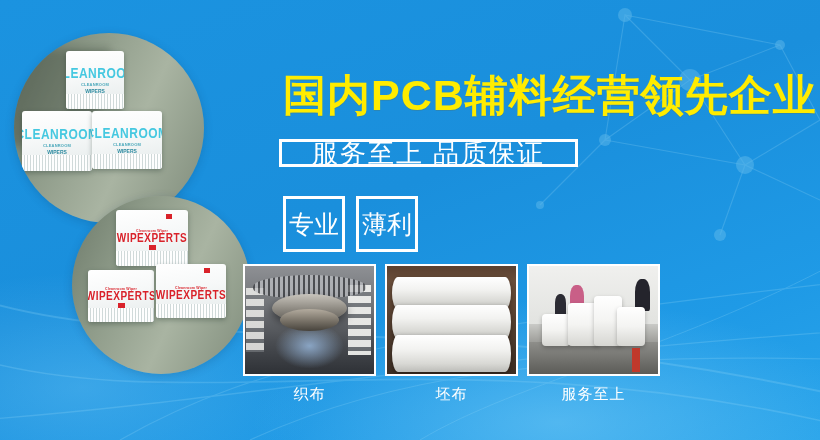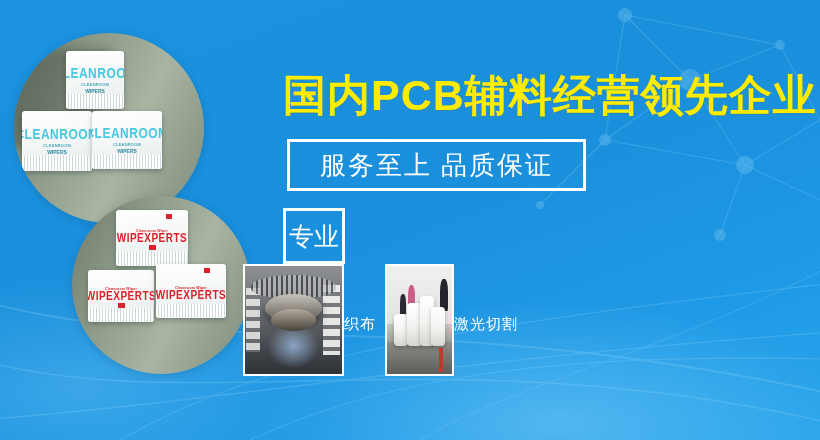--- a/index.html
+++ b/index.html
@@ -149,24 +149,24 @@
     color: #ffec00;
     letter-spacing: 1px;
     white-space: nowrap;
     line-height: 1;
     text-shadow: 0 1px 0 rgba(120,90,0,0.18);
   }
 
   
   .subtitle-box {
     position: absolute;
-    left: 287px;
+    left: 279px;
     top: 139px;
     width: 299px;
-    height: 52px;
+    height: 28px;
     border: 3px solid #ffffff;
     box-sizing: border-box;
     display: flex;
     align-items: center;
     justify-content: center;
   }
   .subtitle-text {
     color: #ffffff;
     font-size: 26px;
     letter-spacing: 2px;
@@ -174,21 +174,20 @@
     line-height: 1;
   }
 
   
   .badges {
     position: absolute;
     left: 283px;
     top: 196px;
     display: flex;
     gap: 11px;
-    margin-top: 12px;
   }
   .badge {
     width: 62px;
     height: 56px;
     border: 3px solid #ffffff;
     box-sizing: border-box;
     display: flex;
     align-items: center;
     justify-content: center;
     color: #ffffff;
@@ -201,20 +200,21 @@
   .strip {
     position: absolute;
     left: 243px;
     top: 264px;
     display: flex;
     gap: 9px;
   }
   .strip-cell {
     width: 133px;
     display: flex;
+    flex-direction: column;
     align-items: center;
   }
   .strip-photo {
     width: 133px;
     height: 112px;
     border: 2px solid #ffffff;
     box-sizing: border-box;
     overflow: hidden;
     position: relative;
     background: #3a4048;
@@ -464,51 +464,62 @@
   </div>
 
   <div class="headline">国内PCB辅料经营领先企业</div>
 
   <div class="subtitle-box">
     <span class="subtitle-text">服务至上 品质保证</span>
   </div>
 
   <div class="badges">
     <div class="badge">专业</div>
+    <div class="badge">薄利</div>
   </div>
 
   <div class="strip">
 
     <div class="strip-cell">
       <div class="strip-photo">
         <div class="ph-knit">
           <div class="knit-cones-l"></div>
           <div class="knit-cones"></div>
           <div class="knit-spikes"></div>
           <div class="knit-ring"></div>
           <div class="knit-ring2"></div>
         </div>
       </div>
       <div class="strip-caption">织布</div>
     </div>
 
+    <div class="strip-cell">
+      <div class="strip-photo">
+        <div class="ph-rolls">
+          <div class="roll roll-1"></div>
+          <div class="roll roll-2"></div>
+          <div class="roll roll-3"></div>
+        </div>
+      </div>
+      <div class="strip-caption">坯布</div>
+    </div>
 
 
     <div class="strip-cell">
       <div class="strip-photo">
         <div class="ph-pack">
           <div class="pk-wall"></div>
           <div class="pk-person pk-p1"></div>
           <div class="pk-person pk-p2"></div>
           <div class="pk-person pk-p3"></div>
           <div class="pk-table"></div>
           <div class="pk-stack pk-s1"></div>
           <div class="pk-stack pk-s2"></div>
           <div class="pk-stack pk-s3"></div>
           <div class="pk-stack pk-s4"></div>
           <div class="pk-red"></div>
         </div>
       </div>
-      <div class="strip-caption">激光切割</div>
+      <div class="strip-caption">服务至上</div>
     </div>
 
   </div>
 </div>
 
 </body></html>

